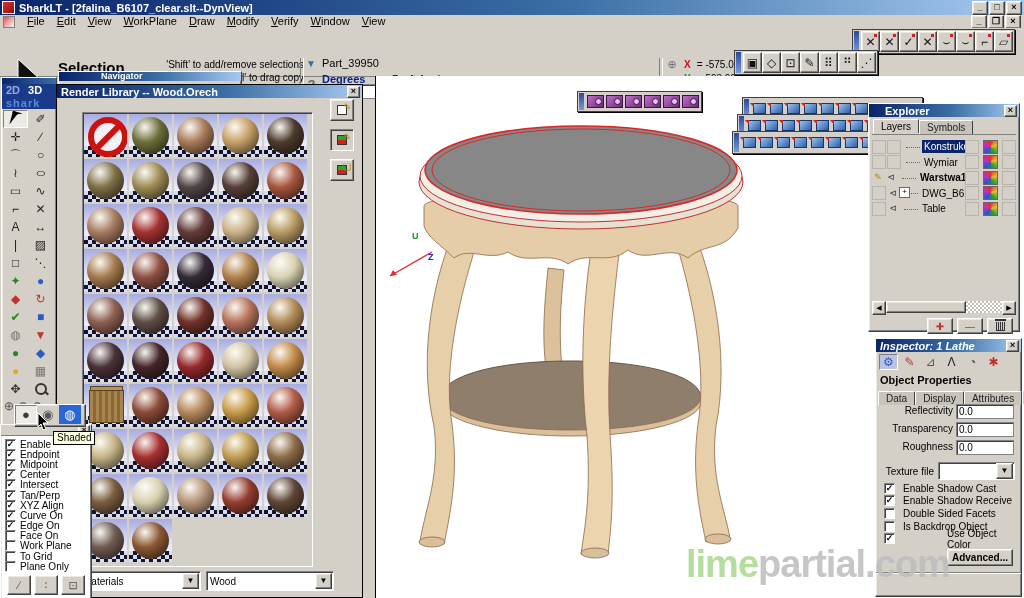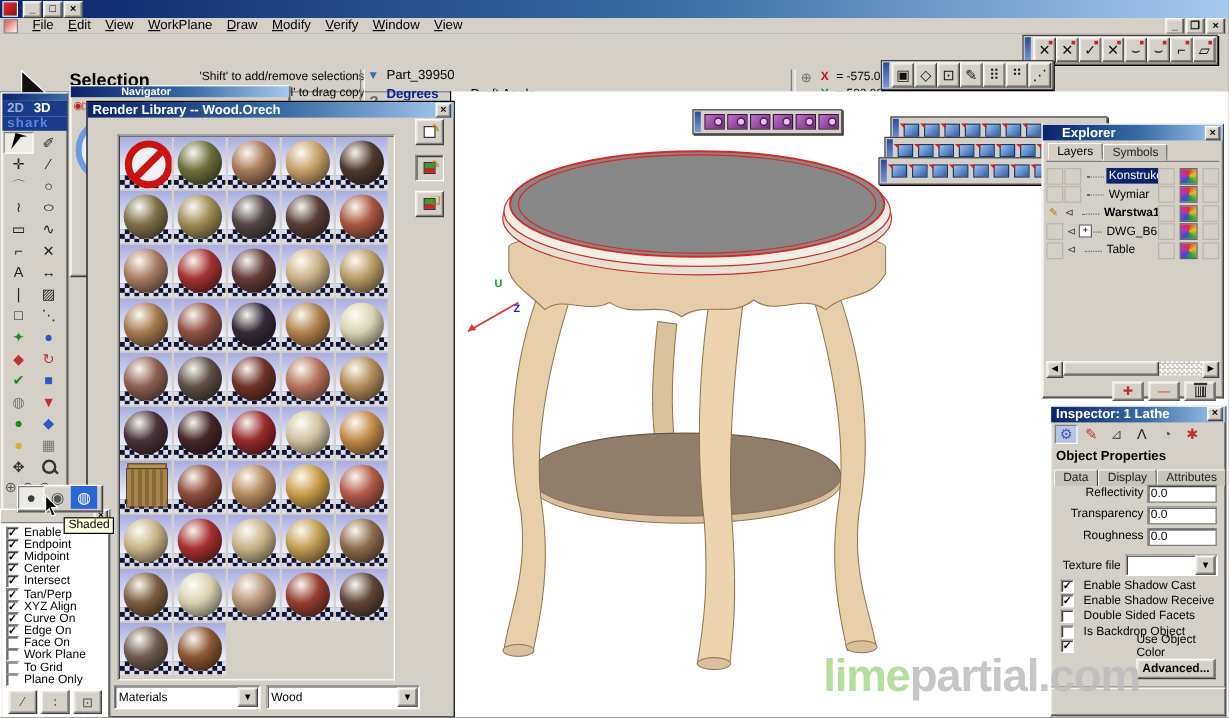--- a/index.html
+++ b/index.html
@@ -76,21 +76,21 @@
   .cb{width:9px;height:9px;margin-right:4px;flex:0 0 auto;background:#fff;border-top:1px solid #808080;border-left:1px solid #808080;border-right:1px solid #fff;border-bottom:1px solid #fff;box-shadow:inset 1px 1px 0 #404040;font-size:9px;line-height:9px;text-align:center;font-weight:bold;}
   #snapbtns{display:flex;gap:3px;padding:4px 0 0 6px;}
   .snapbtn{width:22px;height:18px;display:flex;align-items:center;justify-content:center;color:#555;background:#d4d0c8;}
   
   #navwin{left:58px;top:71px;width:182px;height:158px;z-index:2;background:#d4d0c8;}
   #navtitle{height:9px;font-size:9px;padding-left:42px;line-height:9px;}
   #navring{position:absolute;left:4px;top:26px;width:44px;height:44px;border:5px solid #6a9ae0;border-radius:50%;background:#e8eefc;}
   #navneedle{position:absolute;left:14px;top:46px;width:22px;height:2px;background:#d03030;}
   #navglyphs{position:absolute;left:2px;top:11px;font-size:9px;color:#c02020;}
   
-  #rlib{left:72px;top:84px;width:307px;height:514px;background:#d4d0c8;border:1px solid #000;box-sizing:border-box;z-index:4;}
+  #rlib{left:56px;top:84px;width:307px;height:514px;background:#d4d0c8;border:1px solid #000;box-sizing:border-box;z-index:4;}
   #rlibtitle{height:13px;display:flex;align-items:center;padding:0 2px 0 4px;font-size:11px;}
   #rlibtitle .t{flex:1;}
   #rlibgrid{position:absolute;left:25px;top:27px;width:229px;height:453px;background:#d4d0c8;overflow:hidden;display:flex;flex-wrap:wrap;align-content:flex-start;}
   .mat-cell{width:43px;height:43px;margin:1px;position:relative;background:linear-gradient(180deg,#a8ace0 0%,#e4e6f6 60%,#fff 100%);overflow:hidden;}
   .mat-cell .floor{position:absolute;left:0;bottom:0;width:100%;height:11px;background:repeating-conic-gradient(#15152a 0% 25%,#d8dcf2 0% 50%) 0 0/8px 8px;}
   .sphere{position:absolute;left:3px;top:3px;width:37px;height:37px;border-radius:50%;background:radial-gradient(circle at 35% 28%,rgba(255,255,250,.95) 0%,var(--c) 42%,rgba(0,0,0,.72) 96%);background-color:var(--c);}
   .noent{position:absolute;left:4px;top:3px;width:28px;height:28px;border:6px solid #cc1111;border-radius:50%;background:#f2f2f6;}
   .noent::after{content:"";position:absolute;left:-2px;top:11px;width:32px;height:6px;background:#cc1111;transform:rotate(-45deg);}
   .woodcube{position:absolute;left:5px;top:6px;width:33px;height:31px;background:repeating-linear-gradient(90deg,#a8854e 0 3px,#8a6838 3px 6px);border:1px solid #5a4420;}
   .woodcube::before{content:"";position:absolute;left:0;top:-5px;width:100%;height:5px;background:#b49258;border:1px solid #5a4420;box-sizing:border-box;}
@@ -124,21 +124,21 @@
   #expscroll{margin:2px 3px;height:12px;display:flex;}
   .sbtn{width:12px;height:12px;background:#d4d0c8;font-size:7px;line-height:11px;text-align:center;}
   #expthumb{width:78px;background:#d4d0c8;}
   #exptrack{flex:1;background:repeating-conic-gradient(#fff 0% 25%,#c8c4bc 0% 50%) 0 0/4px 4px;}
   #expbtns{display:flex;justify-content:flex-end;gap:4px;padding:3px 6px 0 0;}
   .expb{width:24px;height:14px;display:flex;align-items:center;justify-content:center;font-size:10px;color:#c03028;background:#d4d0c8;}
   .trash{width:7px;height:8px;border:1px solid #333;border-top:none;background:repeating-linear-gradient(90deg,#d4d0c8 0 1px,#333 1px 2px);position:relative;}
   .trash::before{content:"";position:absolute;left:-2px;top:-3px;width:11px;height:2px;background:#333;}
   
   #inspector{left:875px;top:338px;width:145px;height:257px;background:#d4d0c8;z-index:5;}
-  #insptitle{height:13px;display:flex;align-items:flex-start;padding:0 2px 0 4px;}
+  #insptitle{height:13px;display:flex;align-items:center;padding:0 2px 0 4px;font-style:italic;}
   #insptitle .t{flex:1;}
   #inspicons{display:flex;gap:2px;padding:2px 0 0 3px;}
   .inspi{width:19px;height:16px;display:flex;align-items:center;justify-content:center;font-size:12px;}
   .inspi.pressed{border:1px solid;border-color:#808080 #fff #fff #808080;background:#b8c4e0;box-sizing:border-box;}
   #objprops{font-weight:bold;padding:4px 0 2px 4px;}
   #insptabs{padding-left:2px;}
   .fldrow{display:flex;align-items:flex-start;height:18px;padding-right:8px;}
   .fldrow .lbl{flex:1;text-align:right;padding-right:4px;font-size:10px;}
   .fldrow input{width:52px;}
   .fldrow .fld2{position:static;width:52px;height:13px;font-size:10px;padding:0 2px;border:0;outline:1px solid #808080;box-shadow:inset 1px 1px 0 #404040;background:#fff;font-family:"Liberation Sans",sans-serif;}
@@ -158,20 +158,21 @@
   #cursor2{left:36px;top:412px;z-index:10;}
   #tooltip{left:53px;top:431px;background:#ffffe1;border:1px solid #000;font-size:10px;padding:0 3px;line-height:12px;z-index:10;}
 </style>
 </head>
 <body>
 
 <div id="app">
 
   <div id="titlebar" class="abs titlegrad">
     <div id="appicon"></div>
+    <span class="t">SharkLT - [2falina_B6107_clear.slt--DynView]</span>
     <div class="winbtns" id="winbtns">
         <div class="wbtn raised">_</div>
         <div class="wbtn raised">□</div>
         <div class="wbtn raised">×</div>
       </div>
   </div>
 
   <div id="menubar" class="abs">
     <div id="menuicon"></div>
     <div id="menuitems" style="display:flex">

